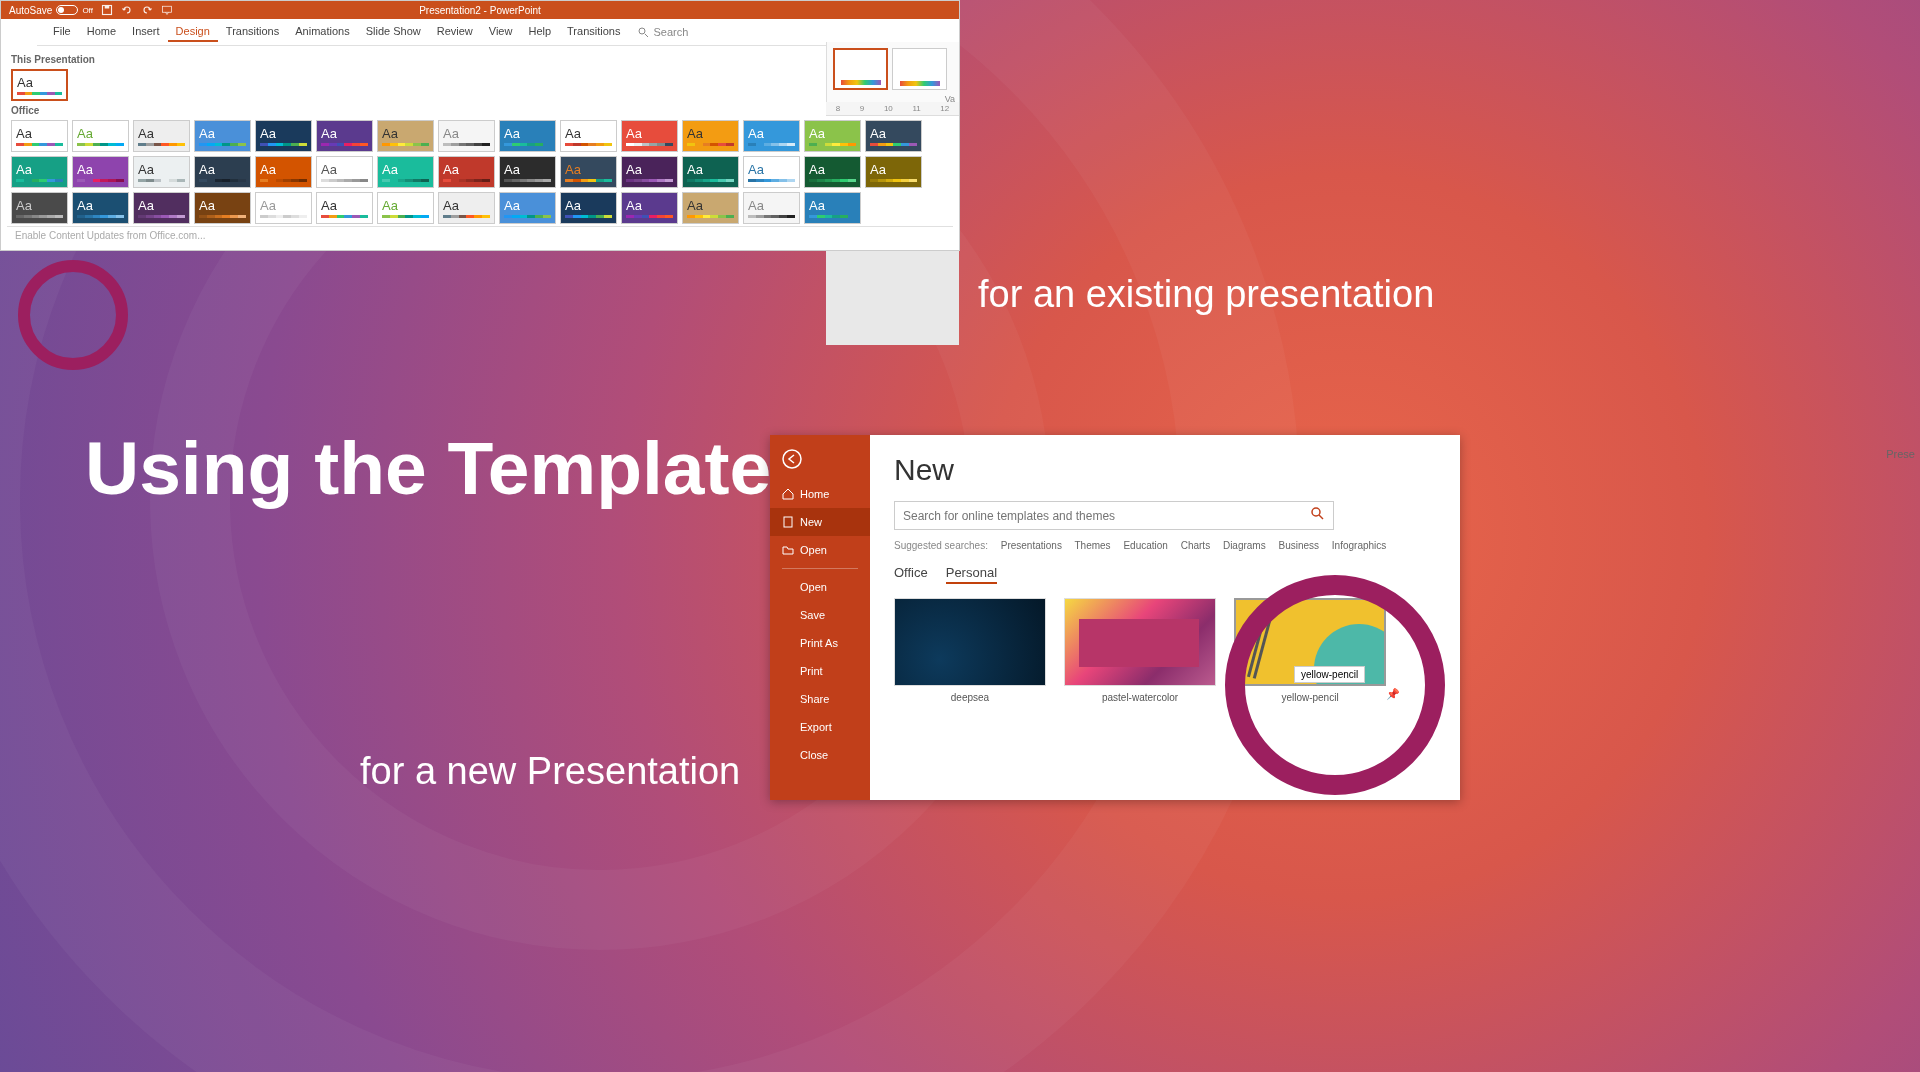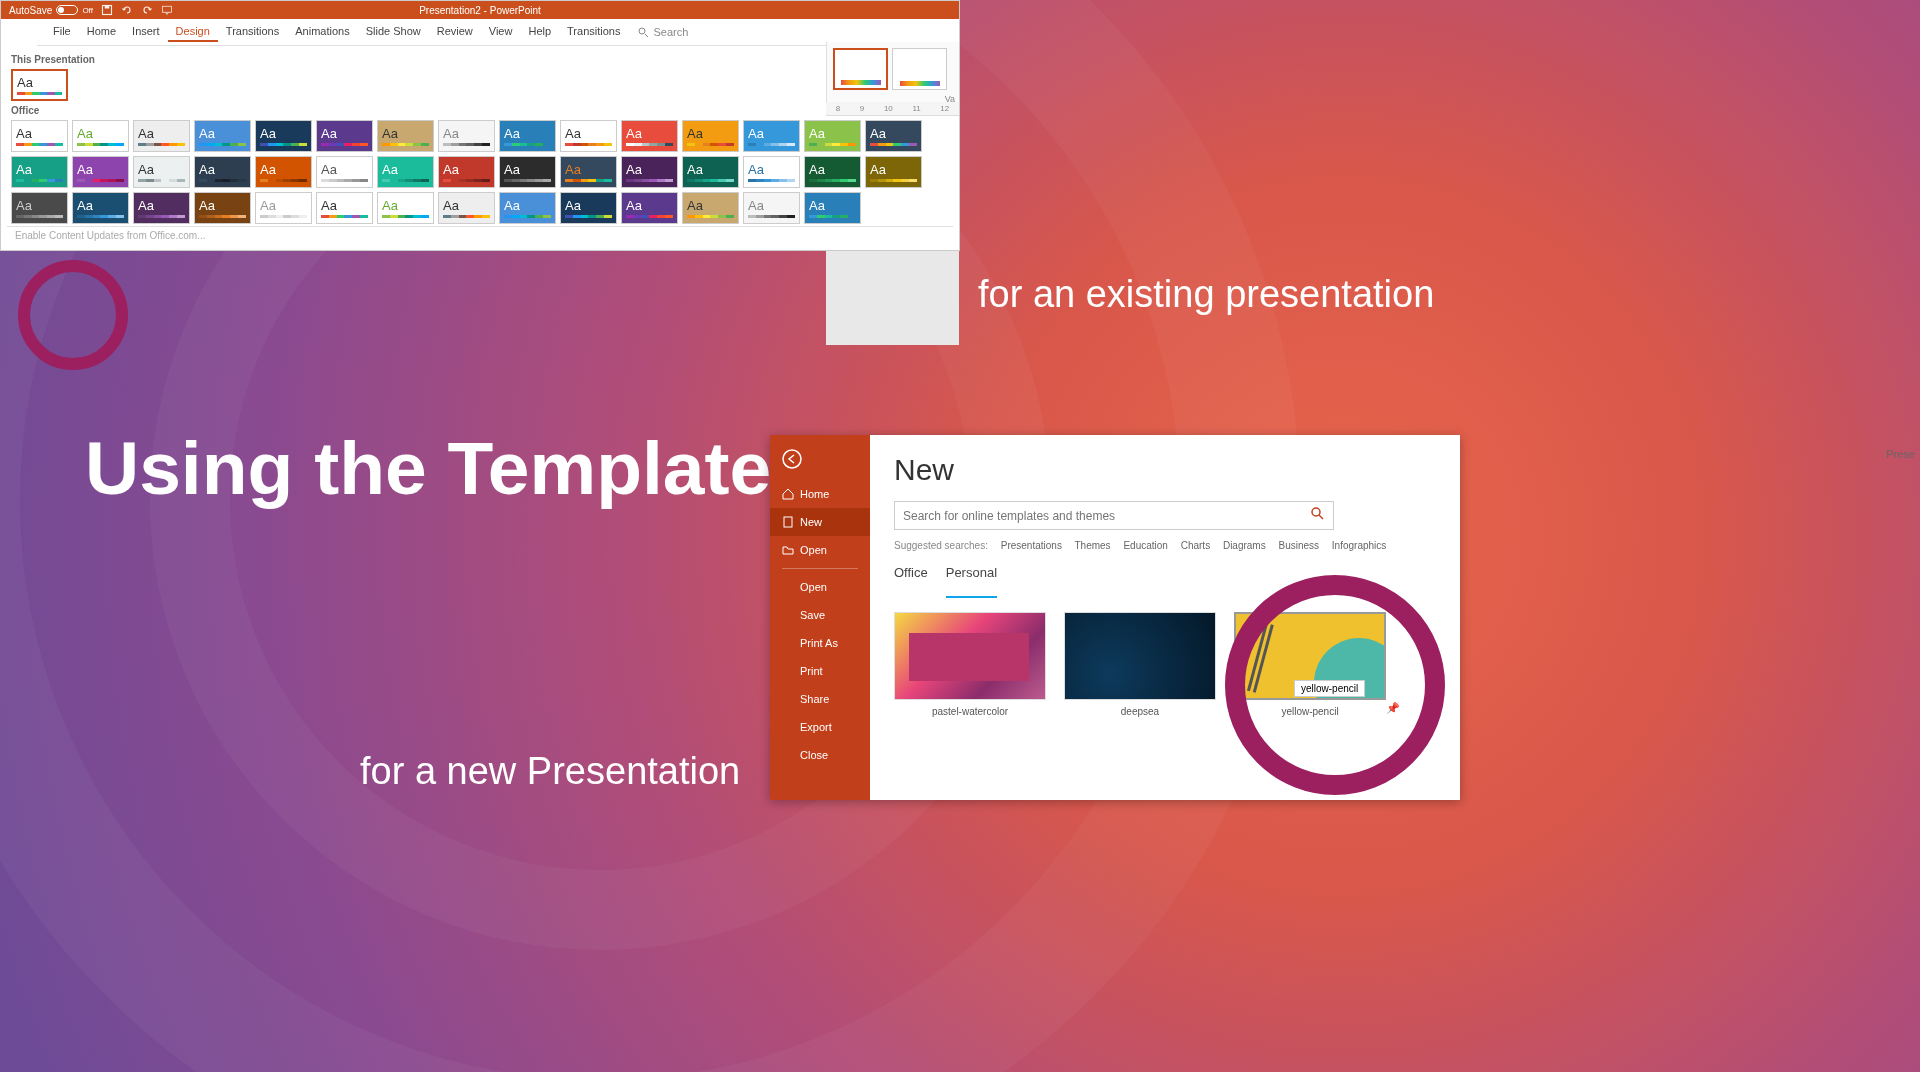--- a/index.html
+++ b/index.html
@@ -96,21 +96,21 @@
 .pp-new-main { flex: 1; padding: 18px 24px; overflow: hidden; }
 .new-title { font-size: 30px; color: #333; margin-bottom: 14px; }
 .search-box { width: 440px; border: 1px solid #ccc; display: flex; align-items: center; padding: 5px 8px; margin-bottom: 10px; }
 .search-box input { border: none; flex: 1; outline: none; font-size: 12px; }
 .search-btn { color: #c13f1a; font-size: 14px; cursor: pointer; }
 .suggested { font-size: 10px; color: #666; margin-bottom: 14px; }
 .suggested span { margin-right: 10px; cursor: pointer; }
 .suggested .lbl { color: #888; cursor: default; }
 .tabs { display: flex; gap: 18px; margin-bottom: 14px; font-size: 13px; }
 .tab { cursor: pointer; color: #444; }
-.tab.active { border-bottom: 2px solid #0ea5e9; padding-bottom: 16px; }
+.tab.active { border-bottom: 2px solid #c2410c; padding-bottom: 2px; }
 
 .templates { display: flex; gap: 18px; }
 .template { width: 152px; text-align: center; cursor: pointer; position: relative; }
 .template-img { width: 152px; height: 88px; border: 1px solid #ddd; margin-bottom: 6px; }
 .template.selected .template-img { border: 2px solid #999; }
 .template-name { font-size: 10px; color: #555; }
 .pin-icon { position: absolute; right: -14px; bottom: 2px; font-size: 11px; color: #888; }
 .tooltip { position: absolute; background: #fff; border: 1px solid #ccc; padding: 2px 6px; font-size: 10px; bottom: 20px; left: 60px; white-space: nowrap; }
 
 .deepsea-bg { background: radial-gradient(circle at 30% 70%, #0d3a5c, #041828); }
@@ -793,26 +793,26 @@
       <span>Diagrams</span>
       <span>Business</span>
       <span>Infographics</span>
     </div>
     <div class="tabs">
       <div class="tab">Office</div>
       <div class="tab active">Personal</div>
     </div>
     <div class="templates">
       <div class="template">
+        <div class="template-img deepsea-bg"></div>
+        <div class="template-name">deepsea</div>
+      </div>
+      <div class="template">
         <div class="template-img pastel-bg"></div>
         <div class="template-name">pastel-watercolor</div>
-      </div>
-      <div class="template">
-        <div class="template-img deepsea-bg"></div>
-        <div class="template-name">deepsea</div>
       </div>
       <div class="template selected">
         <div class="template-img yellow-bg"></div>
         <div class="template-name">yellow-pencil</div>
         <div class="tooltip">yellow-pencil</div>
         <div class="pin-icon">📌</div>
       </div>
     </div>
   </div>
 </div>

